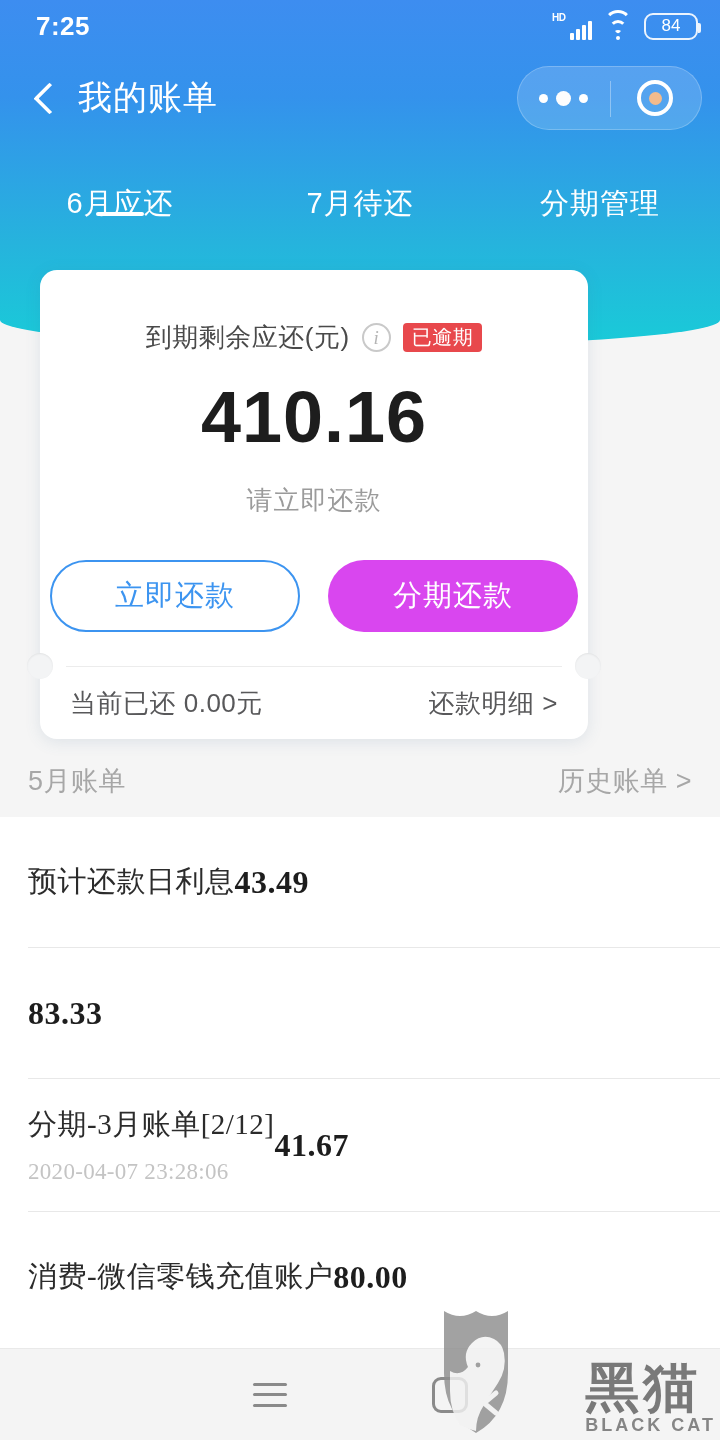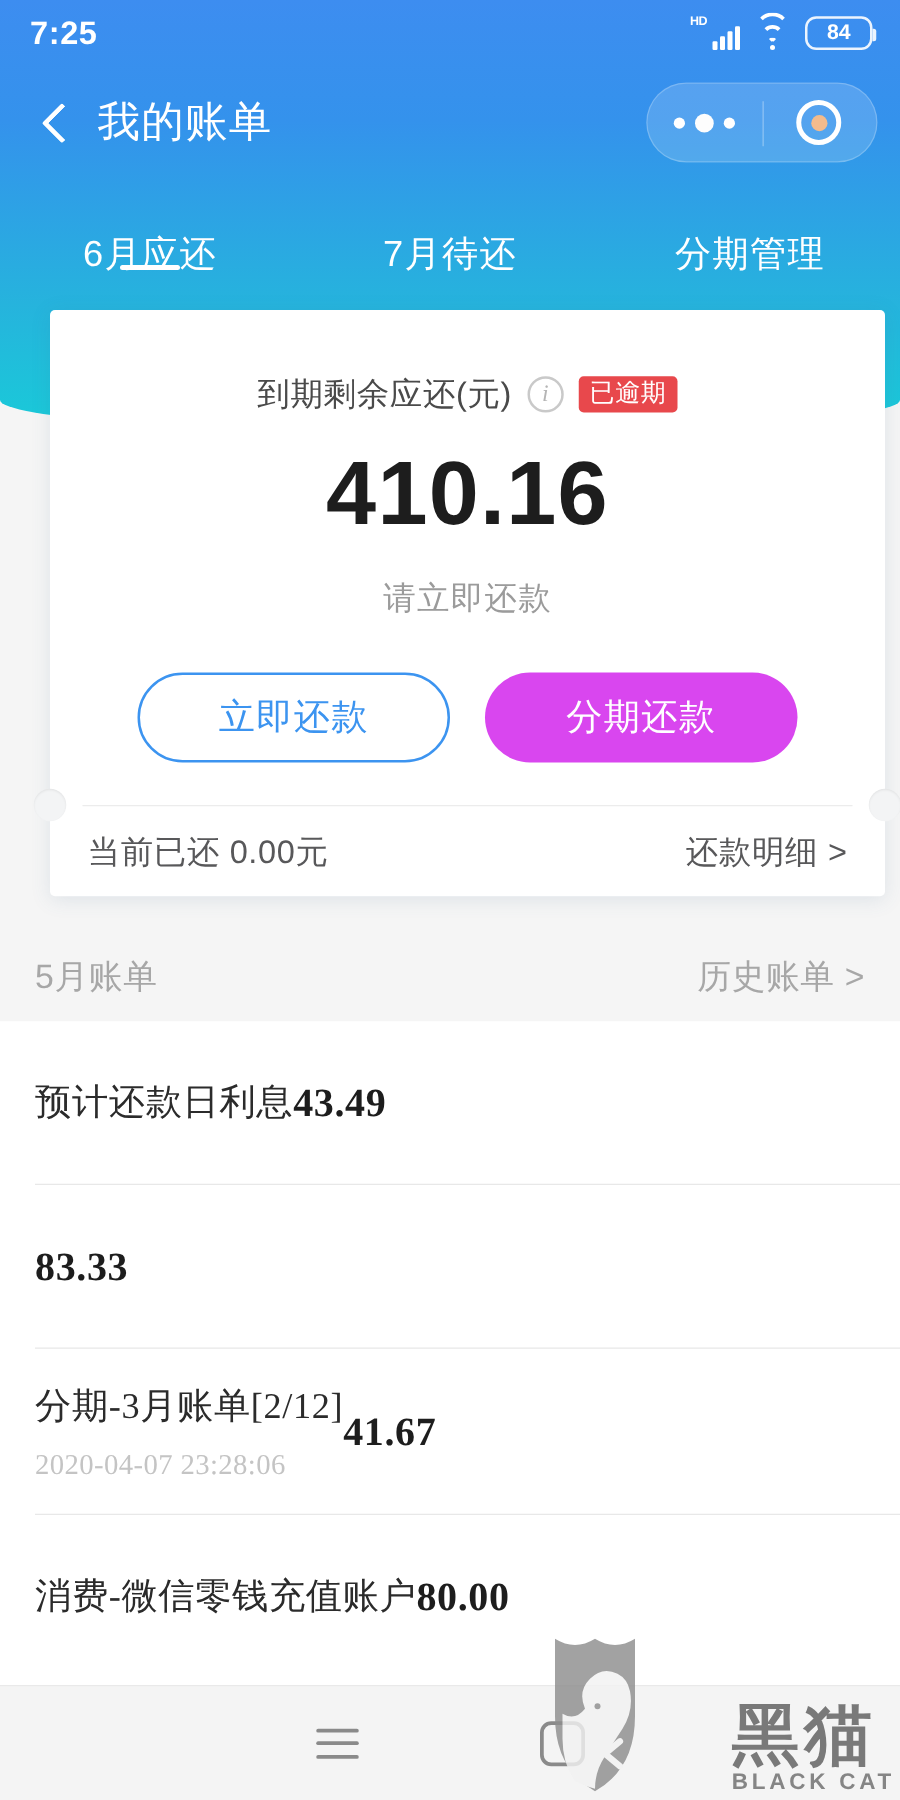--- a/index.html
+++ b/index.html
@@ -18,21 +18,21 @@
     background:linear-gradient(180deg,#3d8df0 0%,#3492ec 28%,#26b3dd 70%,#19cbd8 100%);
     border-bottom-left-radius:50% 26px;
     border-bottom-right-radius:50% 26px;
     z-index:0;
   }
 
   
   .statusbar {
     position:absolute; left:0; top:0; width:720px; height:52px;
     display:flex; align-items:center; justify-content:space-between;
-    padding:0 22px 0 24px; z-index:5;
+    padding:0 22px 0 36px; z-index:5;
   }
   .clock { color:#fff; font-size:26px; font-weight:bold; letter-spacing:.5px; }
   .sb-right { display:flex; align-items:flex-end; gap:11px; }
 
   .sig { position:relative; width:40px; height:26px; }
   .sig .hd { position:absolute; left:0; top:-2px; font-size:10px; font-weight:bold; color:#fff; letter-spacing:-.5px; }
   .sig .bars { position:absolute; right:0; bottom:0; display:flex; align-items:flex-end; gap:2px; }
   .sig .bars i { display:block; width:4px; background:#fff; border-radius:1px; }
   .sig .bars i:nth-child(1){height:7px}
   .sig .bars i:nth-child(2){height:11px}
@@ -44,21 +44,21 @@
     border:3px solid #fff; border-bottom-color:transparent;
     border-left-color:transparent; border-right-color:transparent; border-radius:50%; }
   .wifi .a { width:28px; height:28px; }
   .wifi .b { width:18px; height:18px; }
   .wifi .c { width:8px; height:8px; }
   .wifi .dot { position:absolute; left:50%; bottom:0; transform:translateX(-50%);
     width:4px; height:4px; border-radius:50%; background:#fff; border:none; }
 
   .battery {
     min-width:54px; height:27px; border:2px solid rgba(255,255,255,.9); border-radius:9px;
-    color:#fff; font-size:17px; font-weight:bold; display:flex; align-items:center;
+    color:#fff; font-size:17px; font-weight:normal; display:flex; align-items:center;
     justify-content:center; padding:0 7px; position:relative;
   }
   .battery::after { content:""; position:absolute; right:-5px; top:8px; width:3px; height:10px;
     background:rgba(255,255,255,.9); border-radius:0 2px 2px 0; }
 
   
   .navbar {
     position:absolute; left:0; top:52px; width:720px; height:92px;
     display:flex; align-items:center; padding:0 18px 0 28px; z-index:5;
   }
@@ -94,22 +94,22 @@
   .tab { flex:1; text-align:center; color:#fff; font-size:29px; position:relative;
          padding-top:22px; letter-spacing:1px; }
   .tab.active { font-weight:normal; }
   .tab.active .underline {
     position:absolute; left:50%; transform:translateX(-50%); bottom:8px;
     width:48px; height:4px; background:#fff; border-radius:2px;
   }
 
   
   .card {
-    position:absolute; left:40px; top:248px; width:668px; z-index:6;
-    background:#fff; border-radius:4px;
+    position:absolute; left:40px; top:270px; width:548px; z-index:6;
+    background:#fff; border-radius:17px;
     box-shadow:0 3px 16px rgba(70,110,150,.13);
   }
   .card-top { padding:50px 0 34px; text-align:center; }
 
   .amt-label-row { display:flex; align-items:center; justify-content:center; gap:12px; }
   .amt-label { font-size:26px; color:#4a4a4a; letter-spacing:.5px; }
   .info-icon {
     width:29px; height:29px; border-radius:50%; border:2px solid #c9c9c9;
     color:#b5b5b5; font-size:19px; font-style:italic; font-family:"Liberation Serif",serif;
     display:flex; align-items:center; justify-content:center; flex:none;

